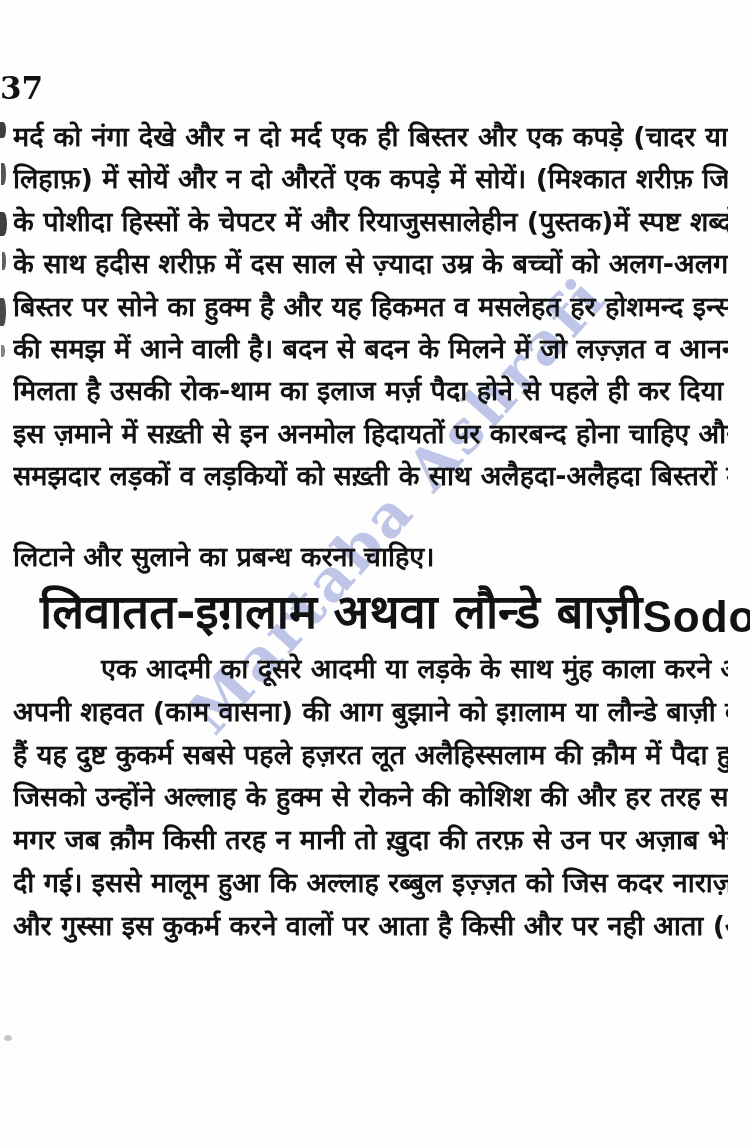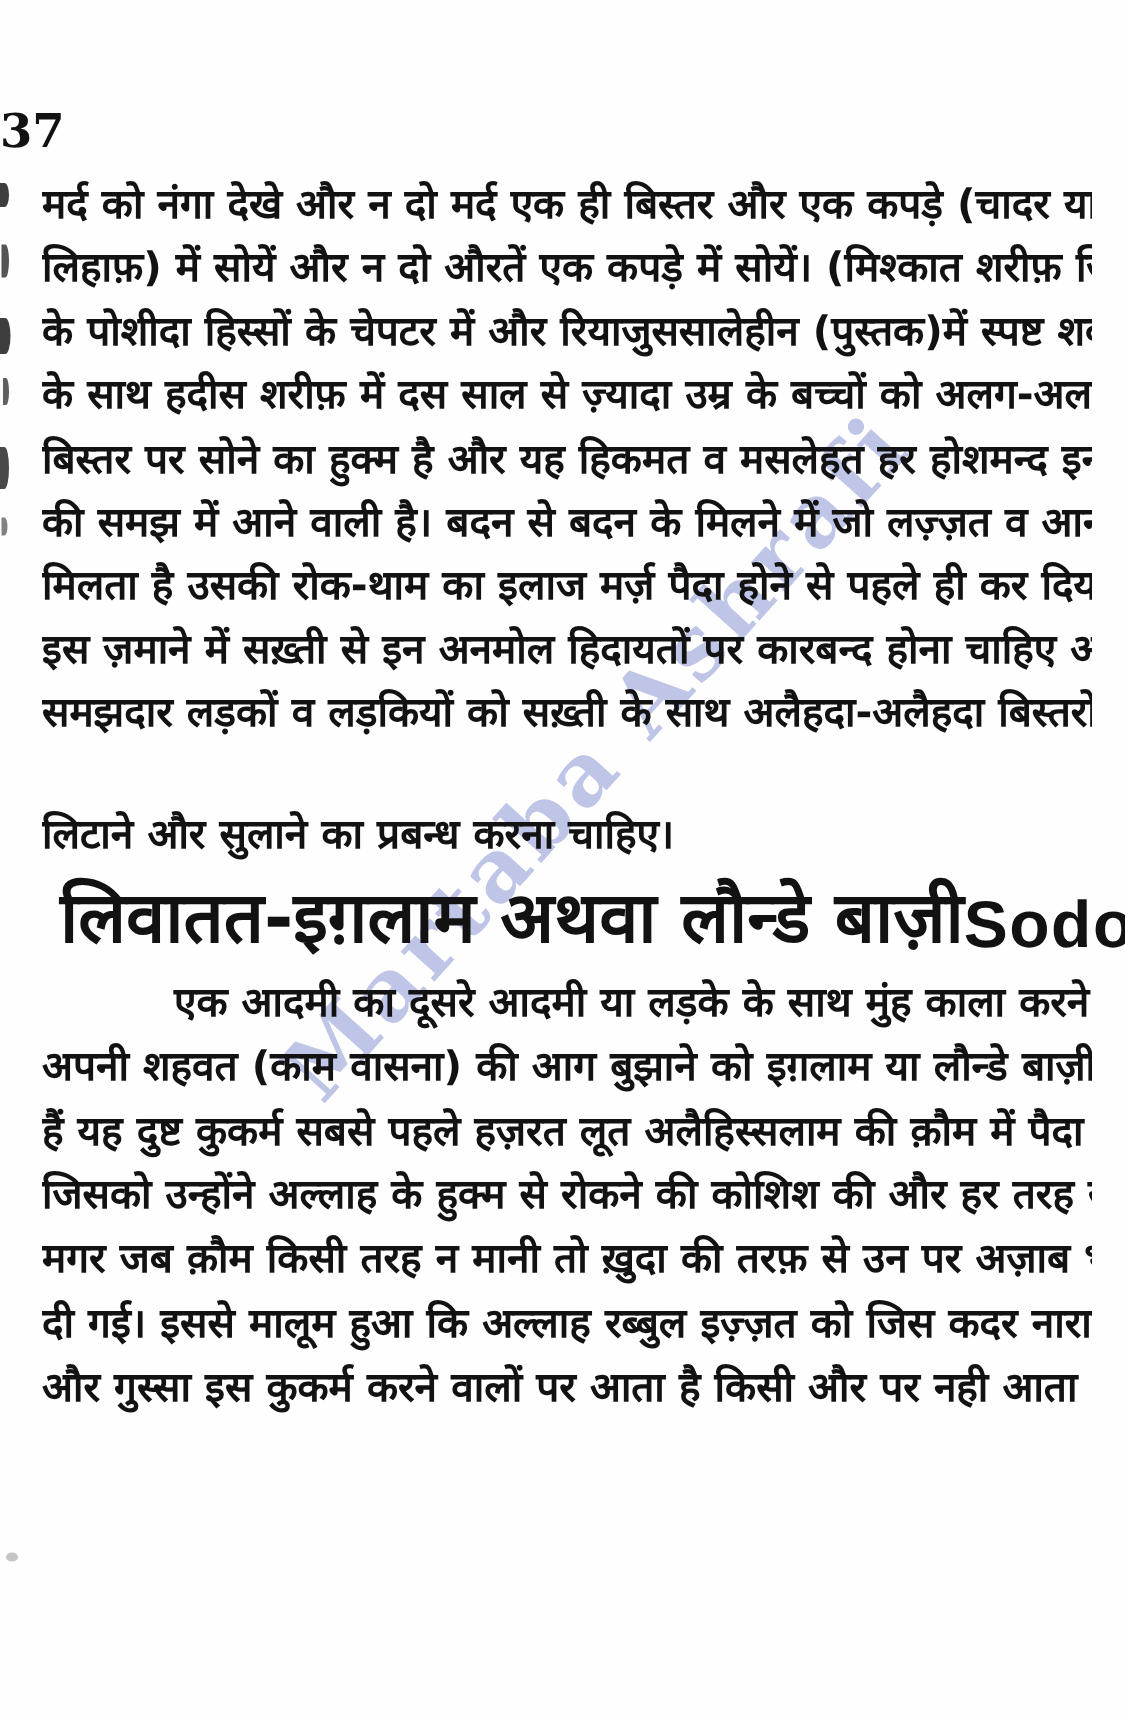--- a/index.html
+++ b/index.html
@@ -52,21 +52,21 @@
     left: 0;
     width: 100%;
     font-family: "DejaVu Serif", serif;
     font-weight: 700;
     font-size: 31px;
     z-index: 2;
   }
   
   .para {
     position: absolute;
-    left: 28px;
+    left: 13px;
     right: 22px;
     z-index: 2;
   }
   .para1 { top: 116px; }
   .para2 { top: 648px; }
   .bline {
     font-weight: 700;
     font-size: 27px;
     height: 42.4px;
     line-height: 42.4px;

